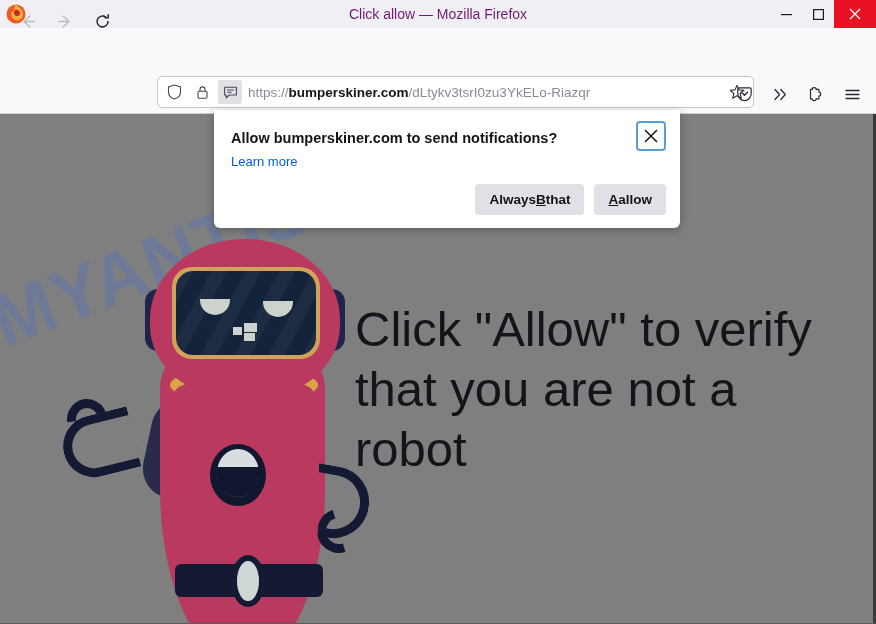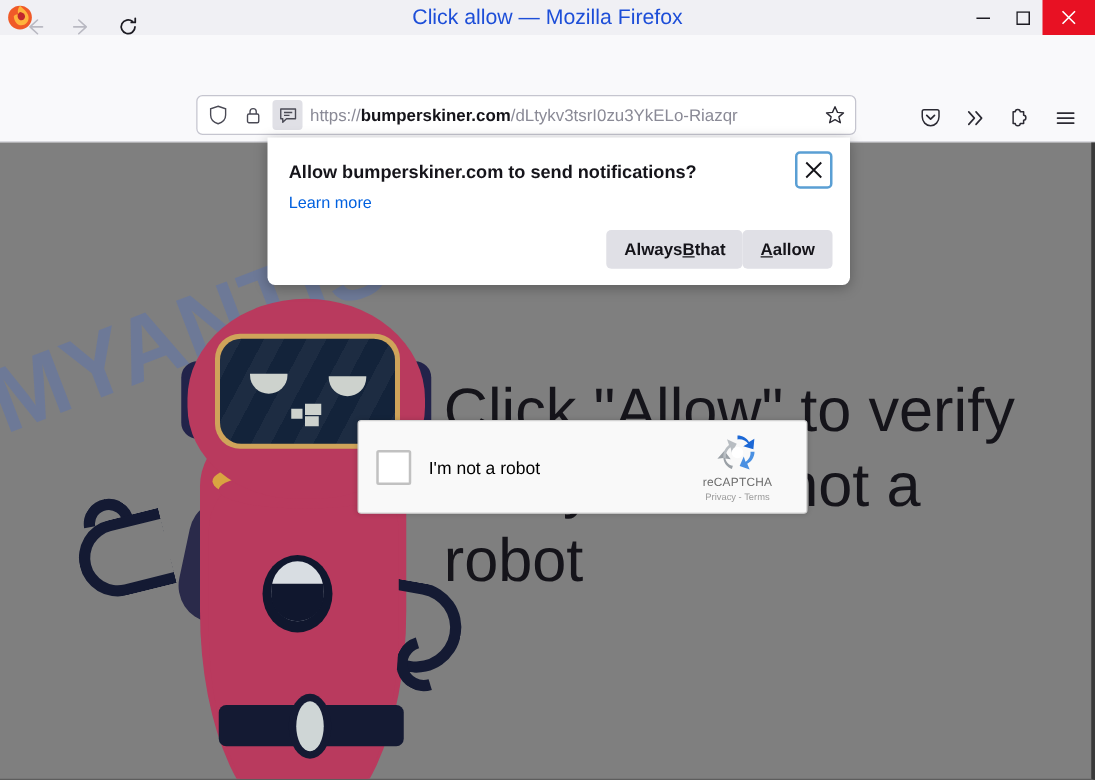--- a/index.html
+++ b/index.html
@@ -20,21 +20,21 @@
     position: absolute; left: 0; top: 0; width: 876px; height: 28px;
     background: #f0f0f4;
     display: flex; align-items: center;
   }
   .tb-logo {
     position: absolute; left: 5px; top: 3px; width: 22px; height: 22px;
   }
   .tb-title {
     position: absolute; left: 0; top: 0; width: 876px; height: 28px;
     line-height: 28px; text-align: center;
-    font-size: 17px; color: #1d4ed8;
+    font-size: 14px; color: #701a75;
   }
   .wincontrols {
     position: absolute; right: 0; top: 0; height: 28px;
     display: flex;
   }
   .wc {
     width: 32px; height: 28px; display: flex; align-items: center; justify-content: center;
     color: #1c1b22;
   }
   .wc.close { width: 42px; background: #e81123; color: #fff; }
@@ -84,21 +84,21 @@
   }
   .navbtn {
     position: absolute; top: 8px; width: 26px; height: 26px;
     display: flex; align-items: center; justify-content: center;
   }
   .nav-back   { left: 14px;  color: #b9b9c2; }
   .nav-fwd    { left: 52px;  color: #b9b9c2; }
   .nav-reload { left: 89px;  color: #1c1b22; }
 
   .urlbar {
-    position: absolute; left: 157px; top: 76px; width: 528px; height: 32px;
+    position: absolute; left: 157px; top: 76px; width: 597px; height: 32px;
     background: #ffffff; border: 1px solid #c5c5cf; border-radius: 5px;
     display: flex; align-items: center;
   }
   .ub-icon {
     width: 24px; height: 24px; margin-left: 4px;
     display: flex; align-items: center; justify-content: center; color: #4a4a55;
     flex: 0 0 auto;
   }
   .ub-icon.perm { background: #e0e0e6; border-radius: 3px; }
   .ub-url {
@@ -314,21 +314,21 @@
     border: 2px solid #5a9fd4; border-radius: 4px;
     display: flex; align-items: center; justify-content: center;
     color: #15141a;
   }
   .dh-learn {
     position: absolute; left: 17px; top: 44px;
     font-size: 13px; color: #0060df; 
   }
   .dh-buttons {
     position: absolute; right: 14px; bottom: 13px;
-    display: flex; 
+    display: flex; gap: 10px;
   }
   .dh-btn {
     background: #e0e0e6; border: none; border-radius: 4px;
     height: 31px; padding: 0 14px;
     font-family: "Liberation Sans", sans-serif;
     font-size: 13.5px; font-weight: 700; color: #15141a;
     display: flex; align-items: center; justify-content: center;
   }
   .dh-btn u { text-decoration: underline; }
 </style>
@@ -471,37 +471,20 @@
       <div class="eye eye-l"></div>
       <div class="eye eye-r"></div>
       <div class="mouth m1"></div>
       <div class="mouth m2"></div>
       <div class="mouth m3"></div>
     </div>
 
     <div class="headline">Click "Allow" to verify that you are not a robot</div>
 
 
-    <div class="recaptcha">
-      <div class="rc-check"></div>
-      <div class="rc-text">I'm not a robot</div>
-      <div class="rc-brand">
-        <div class="rc-logo">
-          <svg viewBox="0 0 34 34" width="34" height="34">
-            <path d="M17 3.3 C21 3.3 24.4 5.4 26.2 8.5 L30.5 5.9 L29.7 14.4 L21.6 12 L25.4 9.7 C23.7 7.4 20.6 6 17 6.5 Z" fill="#1c68d6"></path>
-            <path d="M30.6 16.4 C30.6 20.6 28.2 24.3 24.8 26 L26.7 30.6 L18.7 27.8 L22 20.2 L23.4 24.4 C26 22.8 27.8 19.9 27.4 16.4 Z" fill="#4a90e2"></path>
-            <path d="M12.5 30.2 C8.7 28.8 6 25.3 5.7 21.4 L0.9 22 L6.5 15.5 L11.6 22.3 L7.2 21.7 C7.9 24.6 10.1 27 13.3 27.6 Z" fill="#9aa0a6"></path>
-            <path d="M5.7 21.4 C5.3 17.2 7.1 13.3 10.2 11 L8.6 6.4 L16.4 9.9 L12.5 17.1 L11.4 12.8 C8.9 14.6 7.3 17.7 7.9 21.2 Z" fill="#b8bdc2"></path>
-            <circle cx="17" cy="17" r="4.6" fill="#ffffff"></circle>
-          </svg>
-        </div>
-        <div class="rc-name">reCAPTCHA</div>
-        <div class="rc-links">Privacy - Terms</div>
-      </div>
-    </div>
   </div>
 
   <div class="doorhanger">
     <div class="dh-title">Allow bumperskiner.com to send notifications?</div>
     <div class="dh-close">
       <svg width="16" height="16" viewBox="0 0 16 16">
           <path d="M2 2 L14 14 M14 2 L2 14" stroke="currentColor" stroke-width="1.5" fill="none"></path>
         </svg>
     </div>
     <div class="dh-learn">Learn more</div>

